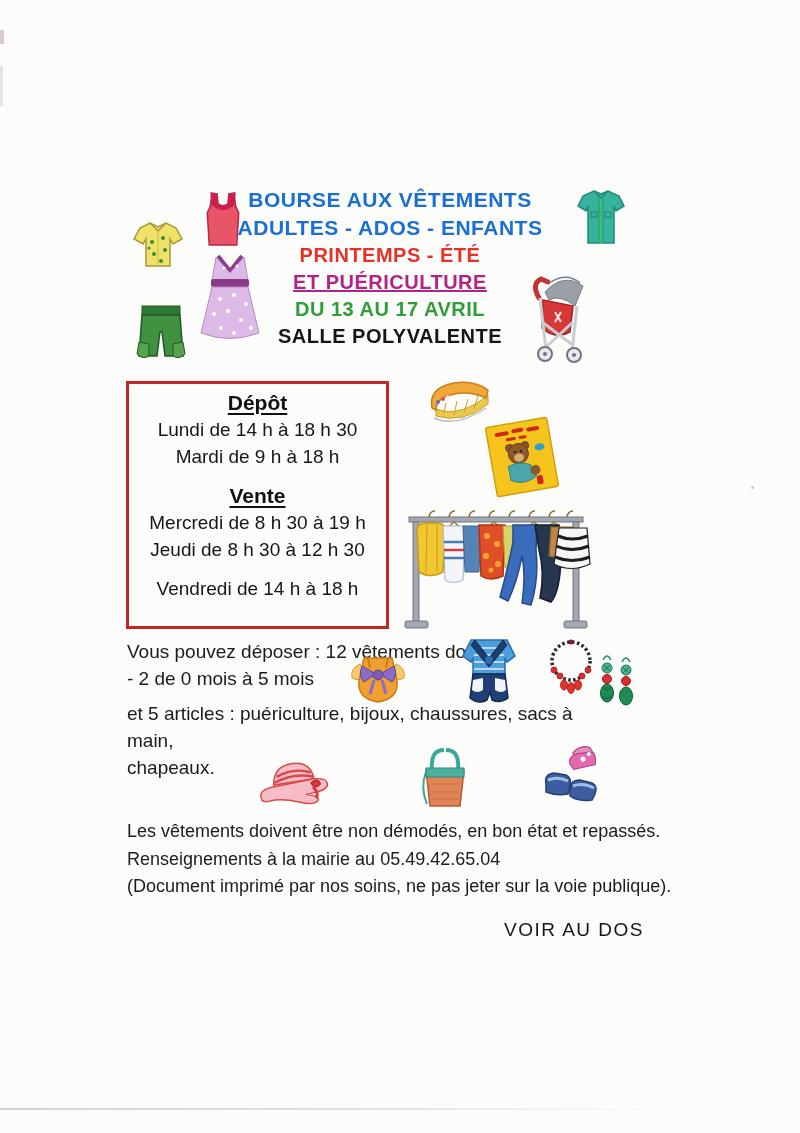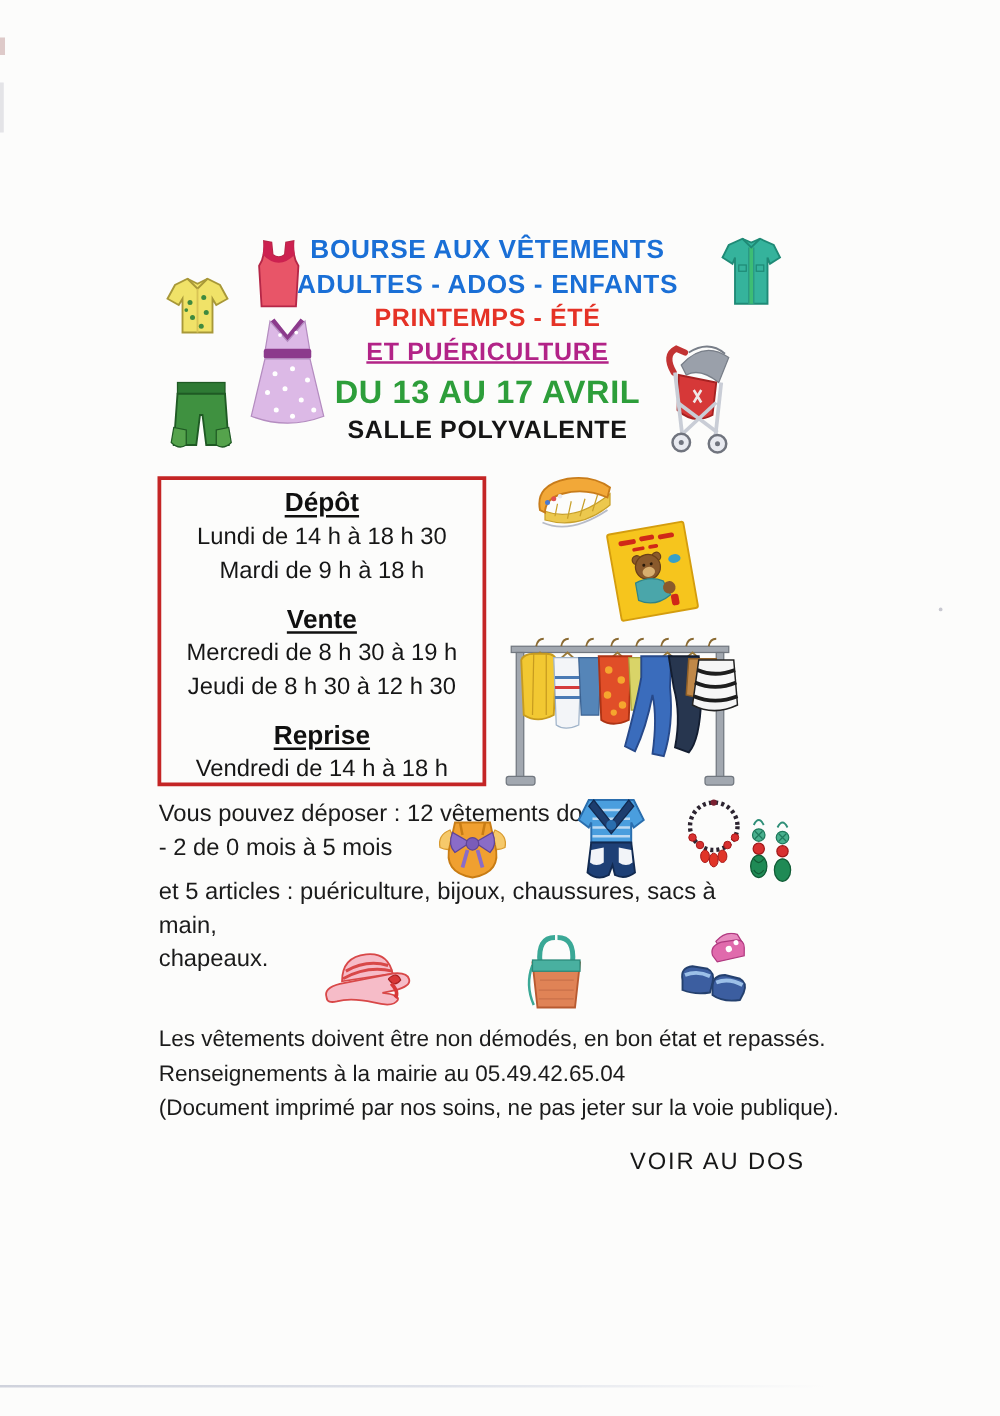--- a/index.html
+++ b/index.html
@@ -13,21 +13,21 @@
   }
   .abs { position:absolute; }
 
   
   .header { left:150px; top:184px; width:480px; text-align:center; }
   .title  { font-size:31px; font-weight:700; color:#121212; letter-spacing:1px; margin-bottom:6px; }
   .sub    { font-weight:700; margin:4px 0; letter-spacing:0.5px; }
   .c-blue    { color:#1a6fd6; font-size:21px; }
   .c-red     { color:#e53226; font-size:20px; }
   .c-magenta { color:#b22387; font-size:20px;text-decoration:underline; }
-  .c-green   { color:#2d9e3a; font-size:26px; }
+  .c-green   { color:#2d9e3a; font-size:20px; }
   .c-black   { color:#151515; font-size:20px; font-weight:600; }
 
   
   .schedule {
     left:126px; top:381px; width:263px; height:248px;
     border:3px solid #c42525; text-align:center; padding-top:5px;
     background:transparent;
   }
   .sec-title { font-size:21px; font-weight:700; text-decoration:underline; text-underline-offset:3px; line-height:27px; color:#101010; }
   .sec-line  { font-size:19px; line-height:27px; color:#161616; }
@@ -68,21 +68,20 @@
 
 <div class="abs schedule">
   <div class="sec-title">Dépôt</div>
   <div class="sec-line">Lundi de 14 h à 18 h 30</div>
   <div class="sec-line">Mardi de 9 h à 18 h</div>
   <div class="sec-gap"></div>
   <div class="sec-title">Vente</div>
   <div class="sec-line">Mercredi de 8 h 30 à 19 h</div>
   <div class="sec-line">Jeudi de 8 h 30 à 12 h 30</div>
   <div class="sec-gap"></div>
-  <div class="sec-title">Reprise</div>
   <div class="sec-line">Vendredi de 14 h à 18 h</div>
 </div>
 
 <div class="abs deposit">
   <div class="bodyline">Vous pouvez déposer : 12 vêtements dont :</div>
   <div class="bodyline">- 2 de 0 mois à 5 mois</div>
   <div class="bodyline extra">et 5 articles : puériculture, bijoux, chaussures, sacs à main,</div>
   <div class="bodyline">chapeaux.</div>
 </div>
 

